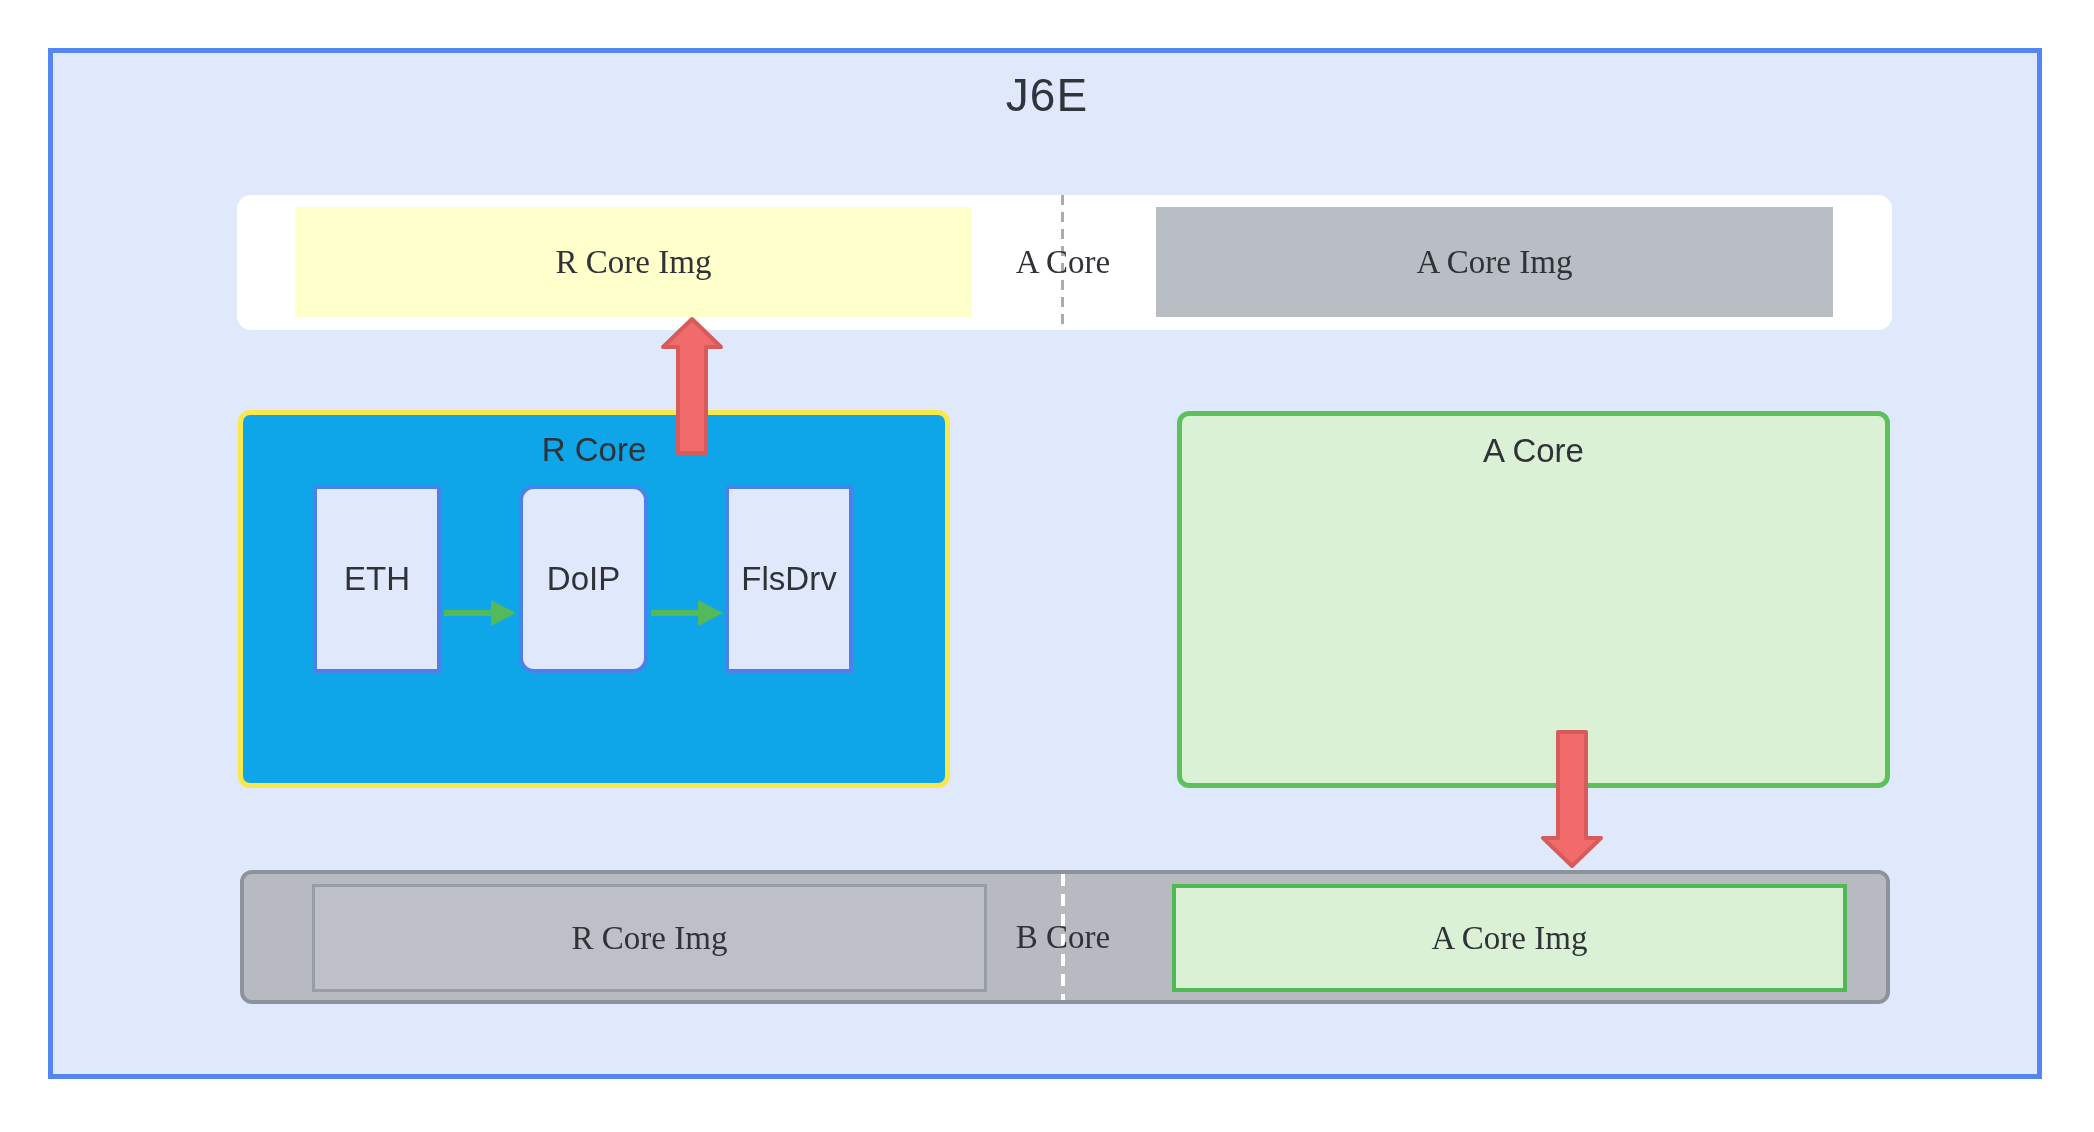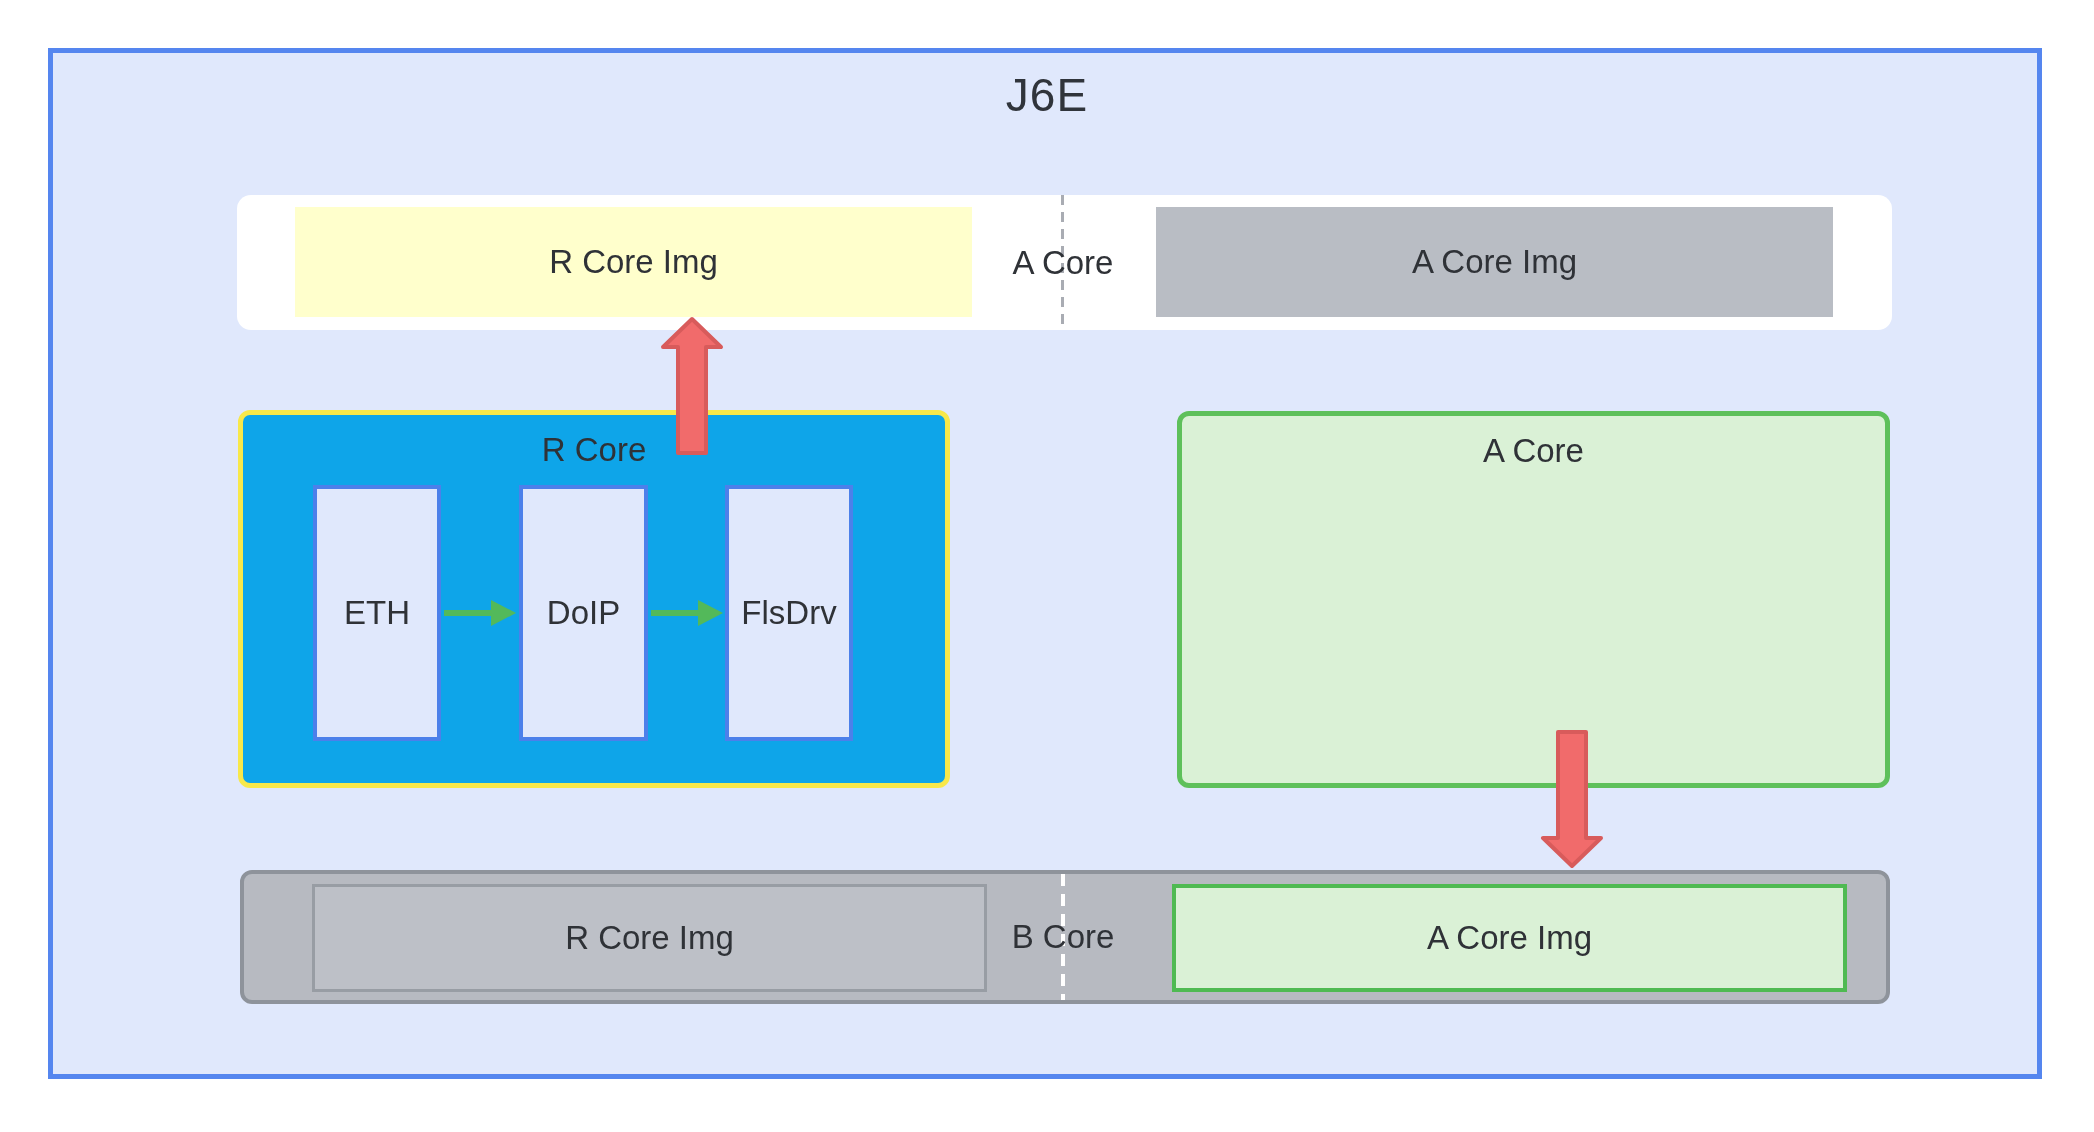--- a/index.html
+++ b/index.html
@@ -50,46 +50,46 @@
     background:#daf1d6; border:4px solid #4fba52;
   }
   .bank-b .divider {
     position:absolute; left:817px; top:0; width:4px; height:126px;
     background:repeating-linear-gradient(to bottom,#ffffff 0 12px,transparent 12px 20px);
   }
 
   
   .slot-label, .bank-label {
     display:flex; align-items:center; justify-content:center;
-    font-size:33px; color:#2f3237; white-space:nowrap;
+    font-size:33px; color:#2f3237; white-space:nowrap;font-family:Liberation Serif, serif;
   }
   .slot-label { width:100%; height:100%; }
   .bank-label {
     position:absolute; top:0; height:100%; width:170px; z-index:2;
   }
   .bank-a .bank-label { left:741px; }
   .bank-b .bank-label { left:734px; }
 
   
   .r-core {
     position:absolute; left:238px; top:410px; width:712px; height:378px;
     background:#0ea5e9; border:5px solid #f8e84a; border-radius:12px;
   }
   .core-title {
     position:absolute; left:0; top:16px; width:100%;
     text-align:center; font-size:33px; color:#2f3237;
   }
   .module {
-    position:absolute; top:70px; width:128px; height:256px;
+    position:absolute; top:70px; width:128px; height:188px;
     background:#e0e8fc; border:4px solid #4c80ea;
     display:flex; align-items:center; justify-content:center;
     font-size:33px; color:#2f3237;
   }
   .module.m0 { left:70px; }
-  .module.m1 { left:276px; width:129px; }
+  .module.m1 { left:276px; width:129px;border-radius:15px; }
   .module.m2 { left:482px; }
   .flow-arrow { position:absolute; top:183px; width:78px; height:30px; }
   .flow-arrow.f0 { left:198px; }
   .flow-arrow.f1 { left:405px; }
 
   
   .a-core {
     position:absolute; left:1177px; top:411px; width:713px; height:377px;
     background:#daf1d6; border:5px solid #5ec05b; border-radius:12px;
   }

